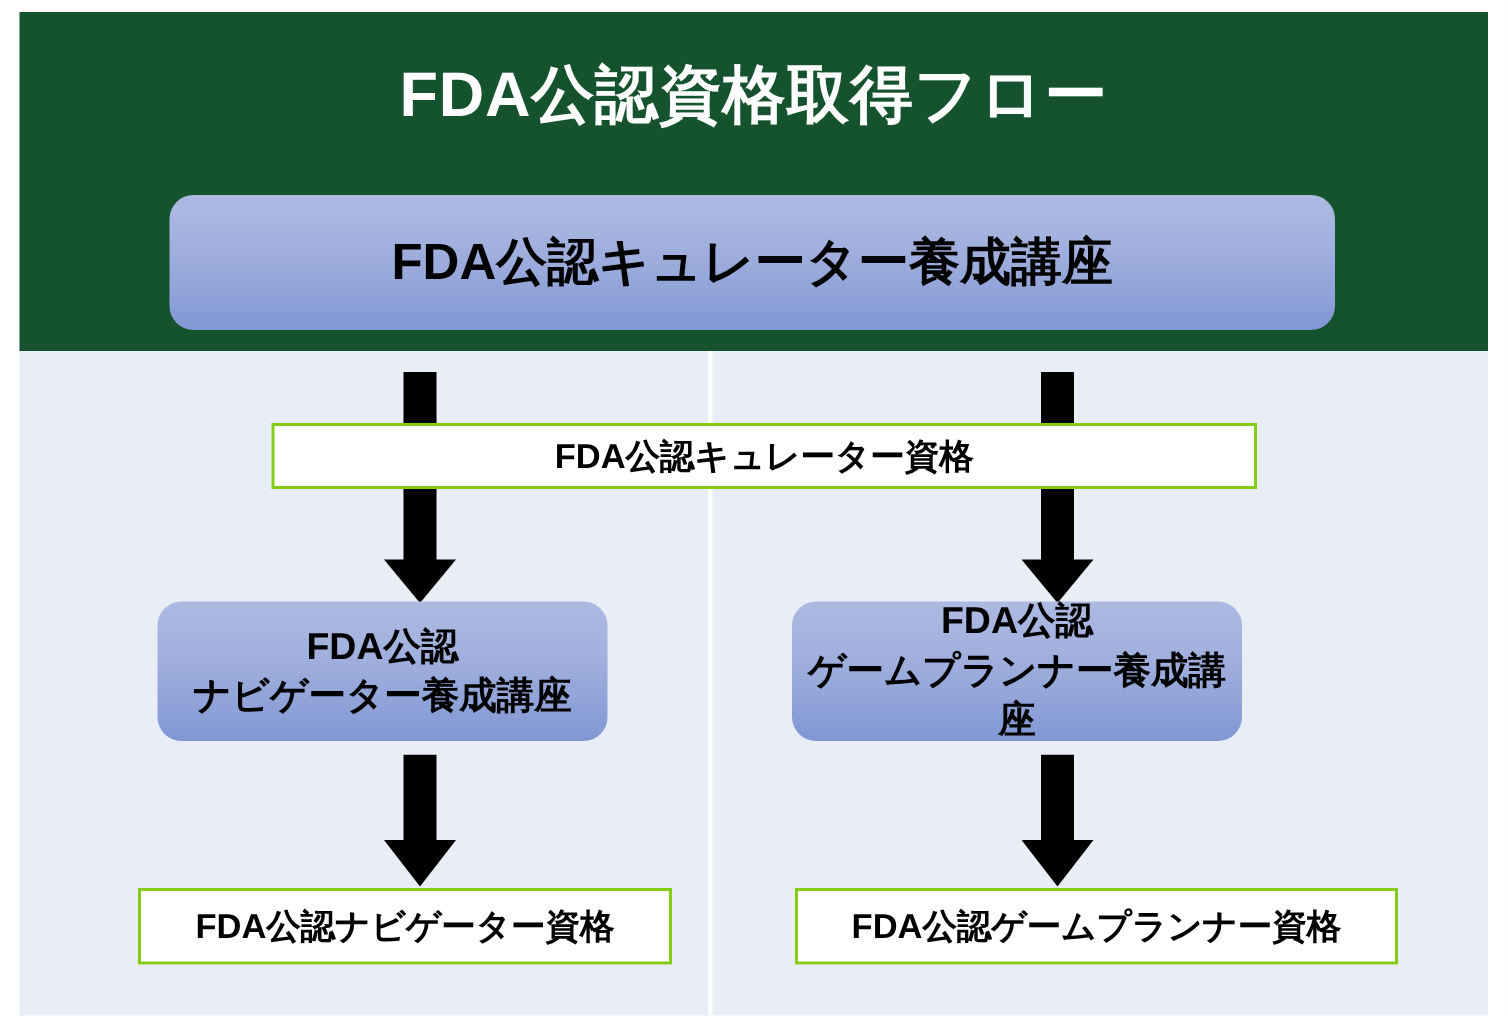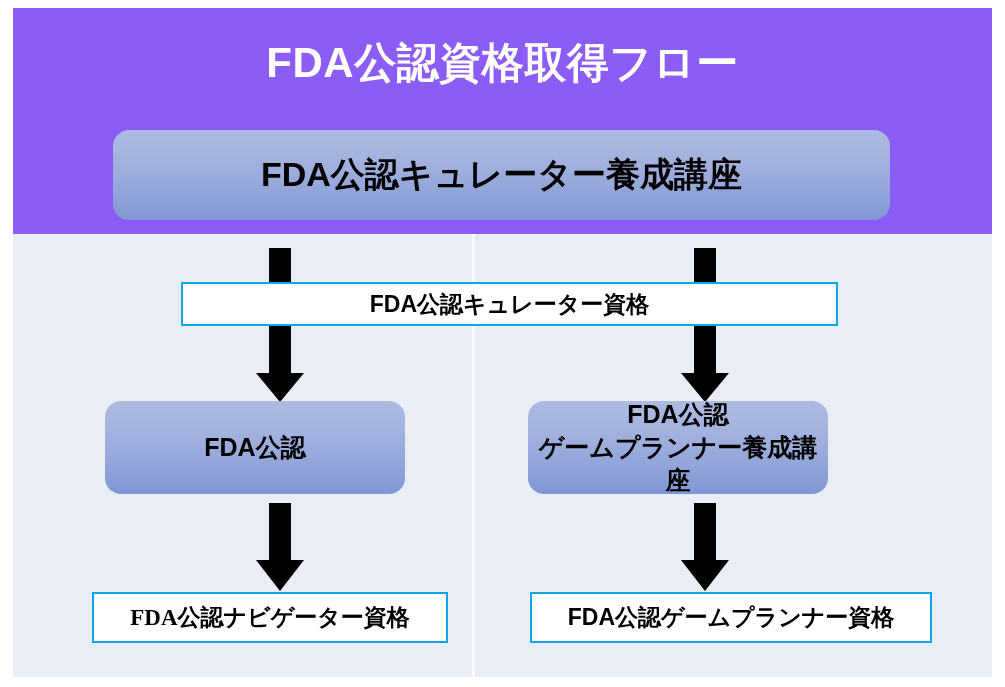--- a/index.html
+++ b/index.html
@@ -32,21 +32,21 @@
     background: #e9edf6;
   }
 
   
   .header-band {
     position: absolute;
     left: 13px;
     top: 8px;
     width: 979px;
     height: 226px;
-    background: #8b5cf6;
+    background: #14532d;
   }
 
   .title {
     position: absolute;
     left: 0;
     top: 32px;
     width: 979px;
     text-align: center;
     color: #ffffff;
     font-size: 42px;
@@ -87,21 +87,21 @@
     border-radius: 16px;
   }
 
   .rbox-branch.left  { left: 105px; top: 401px; }
   .rbox-branch.right { left: 528px; top: 401px; }
 
   
   .wbox {
     position: absolute;
     background: #ffffff;
-    border: 2px solid #0ea5e9;
+    border: 2px solid #84cc16;
     display: flex;
     align-items: center;
     justify-content: center;
     text-align: center;
     color: #000000;
     font-weight: bold;
     box-sizing: border-box;
   }
 
   .wbox-cert-main {
@@ -111,21 +111,21 @@
     height: 44px;
     font-size: 23px;
   }
 
   .wbox-cert-leaf {
     top: 592px;
     height: 51px;
     font-size: 23px;
   }
 
-  .wbox-cert-leaf.left  { left: 92px;  width: 356px; font-family: Liberation Serif, serif; }
+  .wbox-cert-leaf.left  { left: 92px;  width: 356px; }
   .wbox-cert-leaf.right { left: 530px; width: 402px; }
 
   
   .arrow-stub {
     position: absolute;
     width: 22px;
     background: #000000;
   }
 
   .arrow {
@@ -175,20 +175,21 @@
   </div>
   <div class="arrow" style="left:681px; top:326px; height:76px;">
     <svg viewBox="0 0 48 76" preserveAspectRatio="none">
       <polygon points="13,0 35,0 35,47 48,47 24,76 0,47 13,47" fill="#000000"></polygon>
     </svg>
   </div>
 
   <div class="rbox rbox-branch left">
     <span>
       <span>FDA公認</span><br>
+      <span>ナビゲーター養成講座</span>
     </span>
   </div>
 
   <div class="rbox rbox-branch right">
     <span>
       <span>FDA公認</span><br>
       <span>ゲームプランナー養成講座</span>
     </span>
   </div>
 

